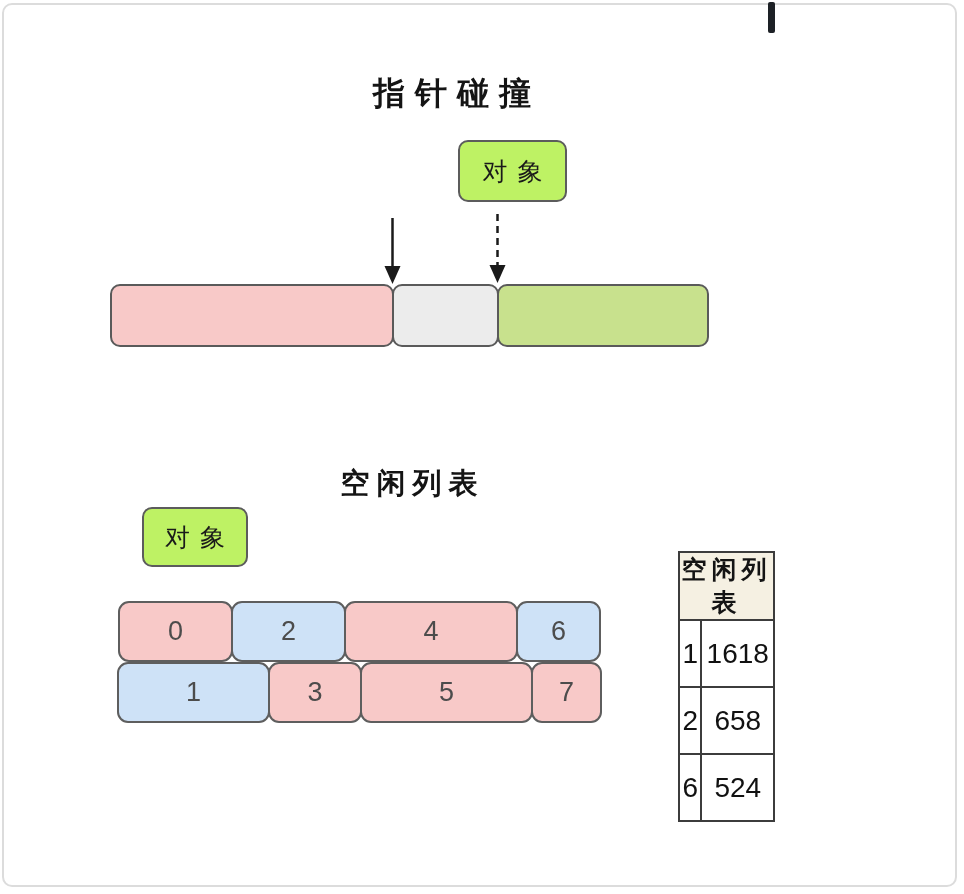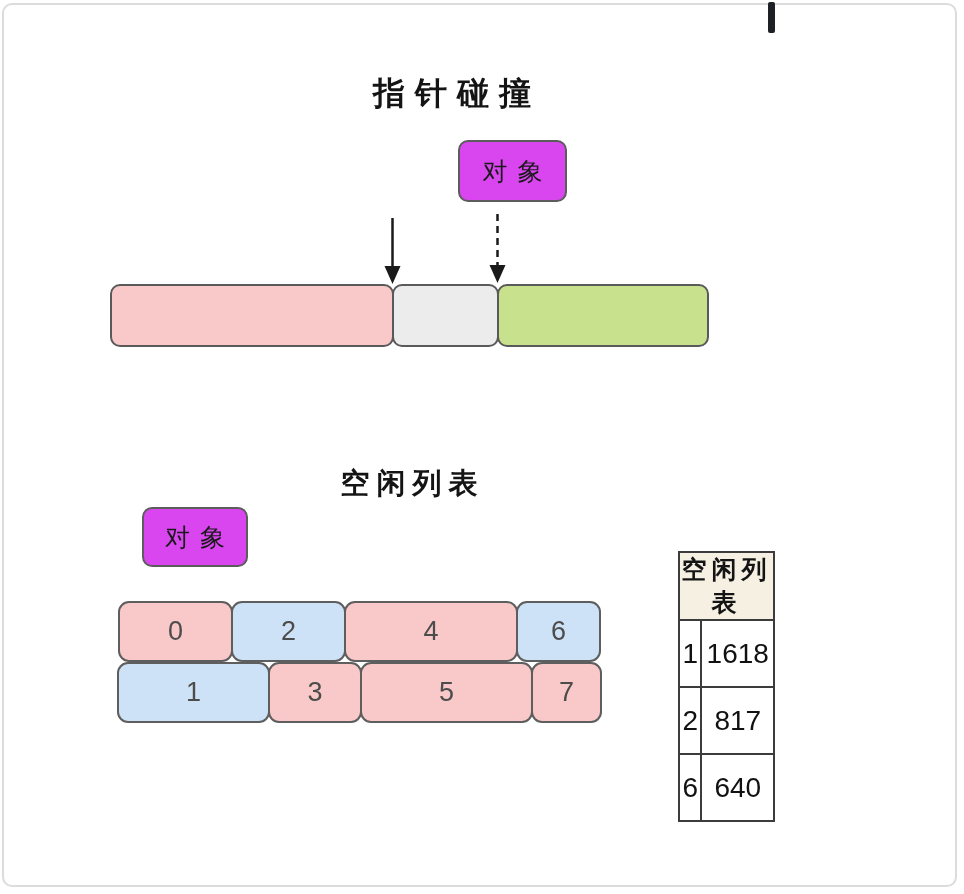--- a/index.html
+++ b/index.html
@@ -49,21 +49,21 @@
   }
   .title-freelist {
     left: 409px; top: 464px;
     font-size: 29px;
     letter-spacing: 7px;
     padding-left: 7px;
   }
   
   .obj-box {
     position: absolute;
-    background: #d946ef;
+    background: #bef264;
     border: 2.5px solid #5c5c5c;
     border-radius: 10px;
     box-sizing: border-box;
     display: flex;
     align-items: center;
     justify-content: center;
     font-size: 25px;
     color: #1a1a1a;
     letter-spacing: 10px;
     padding-left: 10px;
@@ -189,22 +189,22 @@
         <th colspan="2">空闲列表</th>
       </tr>
     </thead>
     <tbody>
       <tr>
         <td class="col-idx">1</td>
         <td class="col-val">1618</td>
       </tr>
       <tr>
         <td class="col-idx">2</td>
-        <td class="col-val">817</td>
+        <td class="col-val">658</td>
       </tr>
       <tr>
         <td class="col-idx">6</td>
-        <td class="col-val">640</td>
+        <td class="col-val">524</td>
       </tr>
     </tbody>
   </table>
 
 </div>
 
 </body></html>

